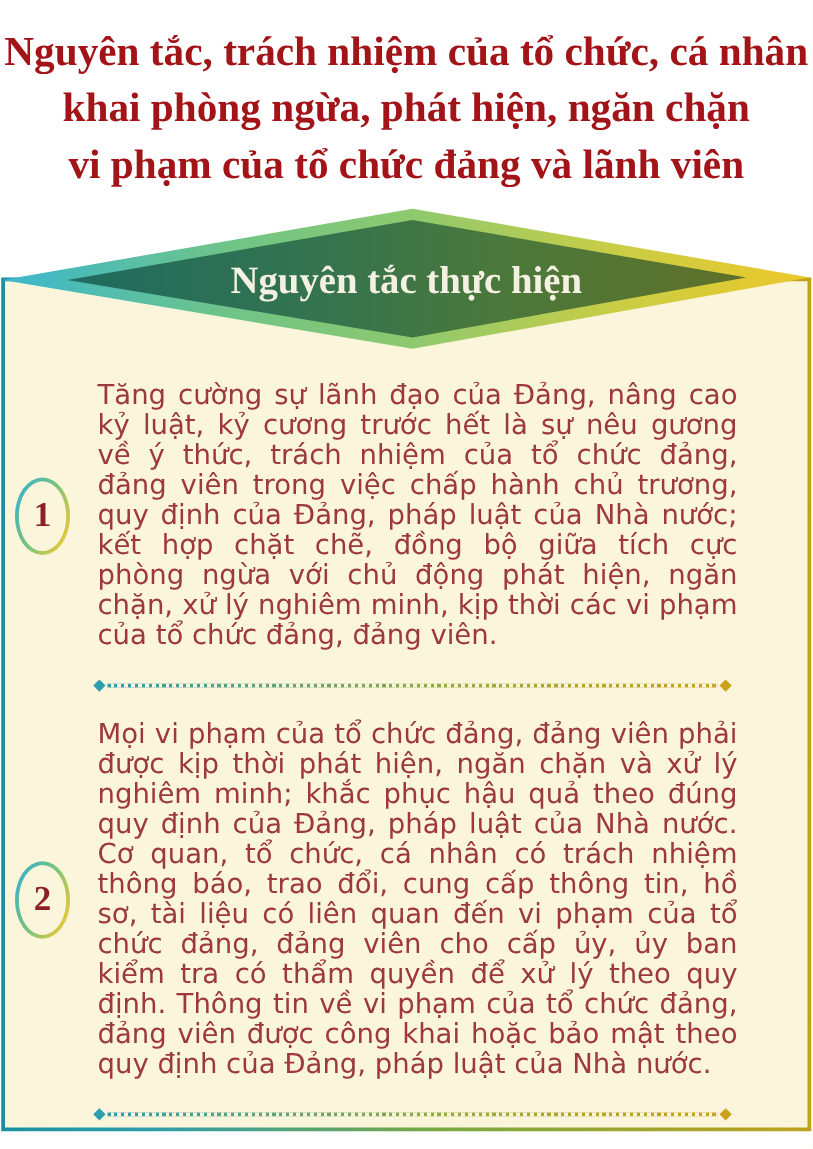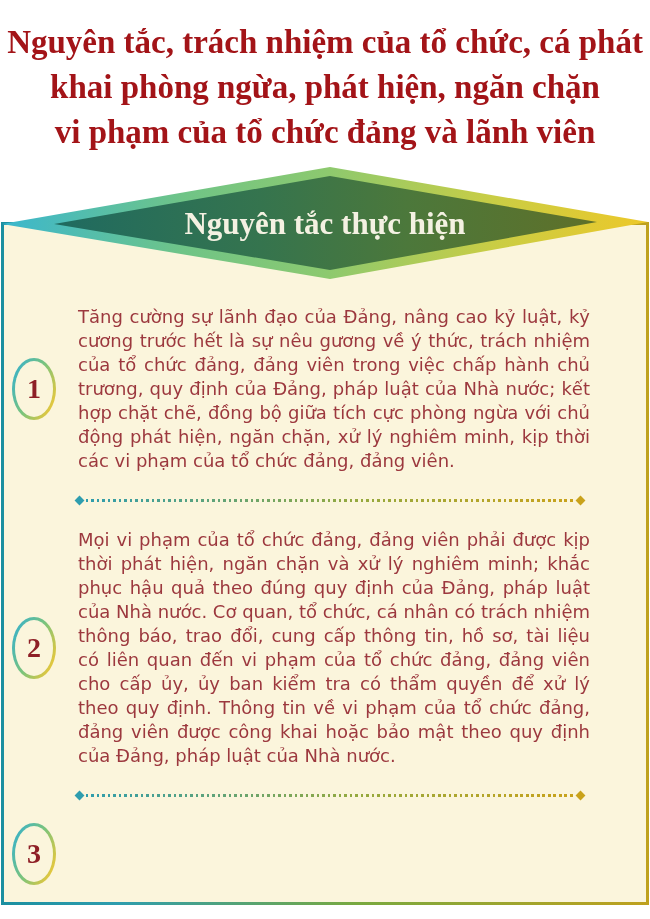--- a/index.html
+++ b/index.html
@@ -83,21 +83,21 @@
     justify-content:center;
     font-family:"Liberation Serif","DejaVu Serif",serif;
     font-weight:bold;
     font-size:28px;
     color:#8e1f26;
   }
   .section-text{
     margin-left:22px;
     flex:1;
     text-align:justify;
-    font-size:18px;
+    font-size:22px;
     line-height:24px;
     color:#9c383e;
   }
   
   .sep{
     display:flex;
     align-items:center;
     margin:24px 62px 24px 72px;
   }
   .sep-end{
@@ -115,21 +115,21 @@
       repeating-linear-gradient(90deg,transparent 0 2.5px,#fbf5dc 2.5px 5.5px),
       linear-gradient(90deg,#2e9dae 0%,#94a93f 55%,#c9a21b 100%);
   }
 </style>
 </head>
 <body>
 
 <div class="page">
 
   <div class="title">
-    <div>Nguyên tắc, trách nhiệm của tổ chức, cá phát</div>
+    <div>Nguyên tắc, trách nhiệm của tổ chức, cá nhân</div>
     <div>khai phòng ngừa, phát hiện, ngăn chặn</div>
     <div>vi phạm của tổ chức đảng và lãnh viên</div>
   </div>
 
   <div class="panel">
     <div class="panel-inner">
 
       <div class="section">
         <div class="badge">
           <div class="badge-inner">1</div>

